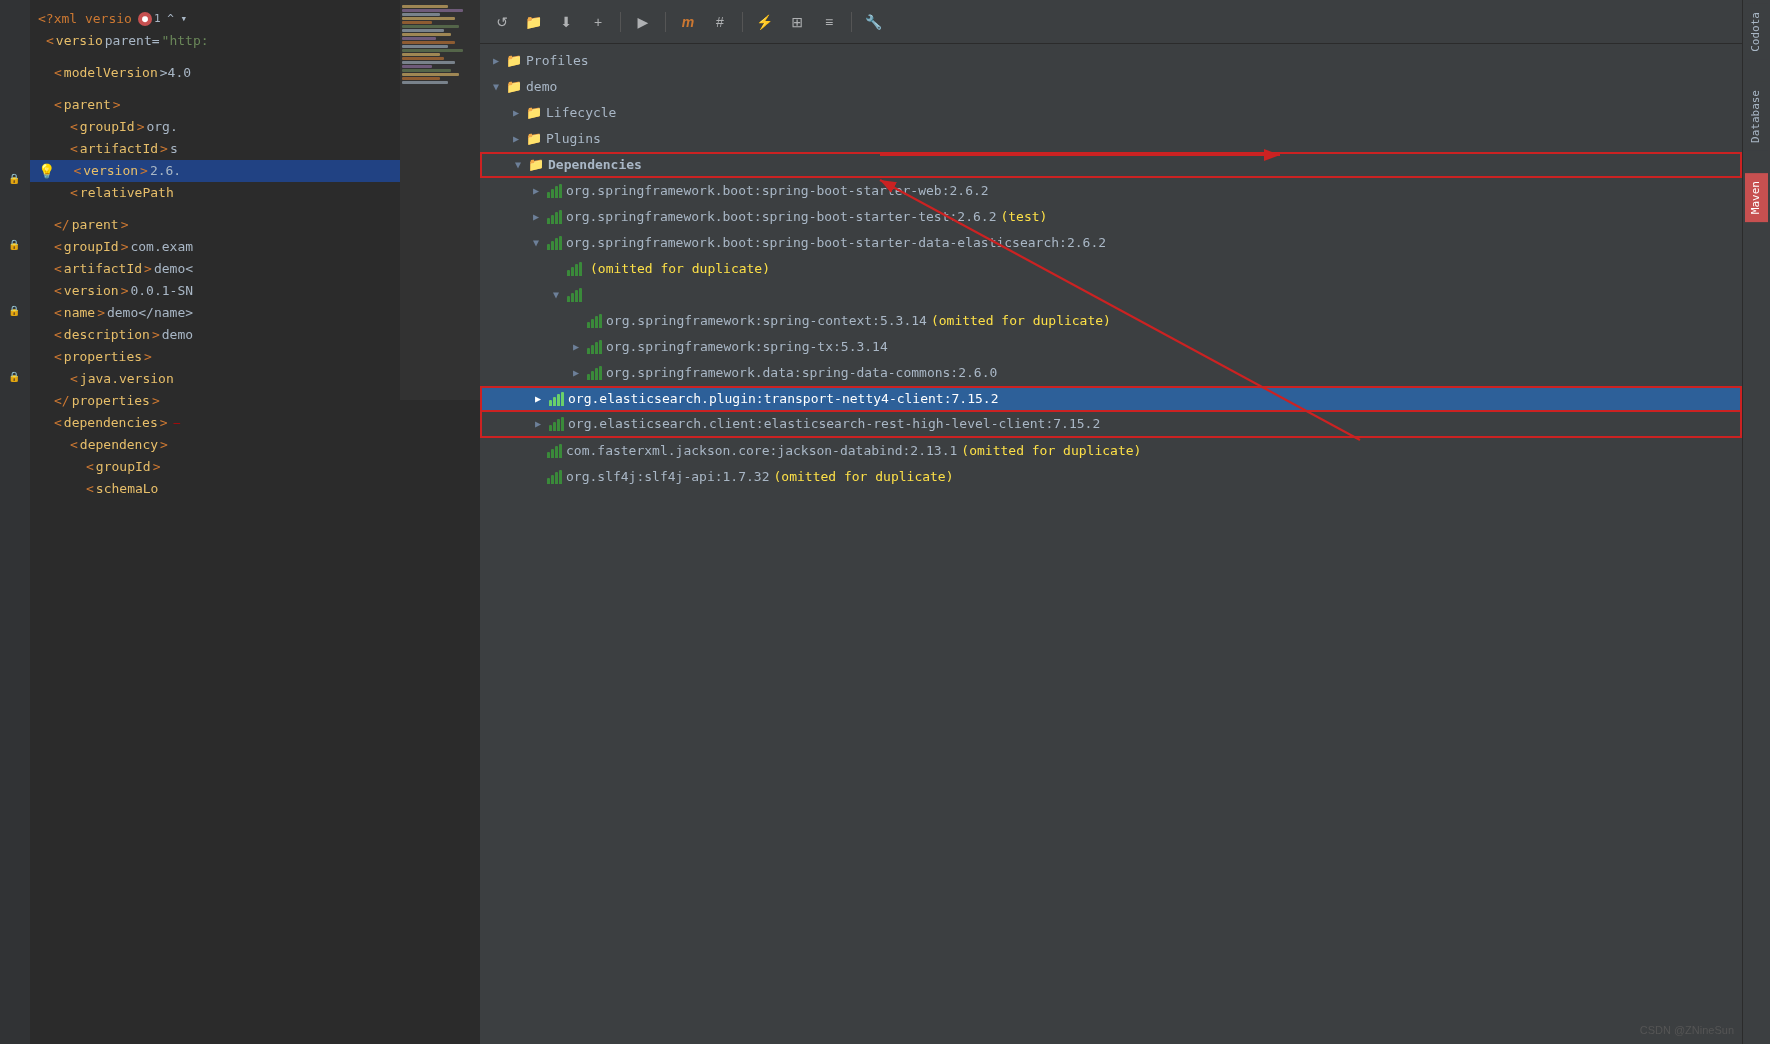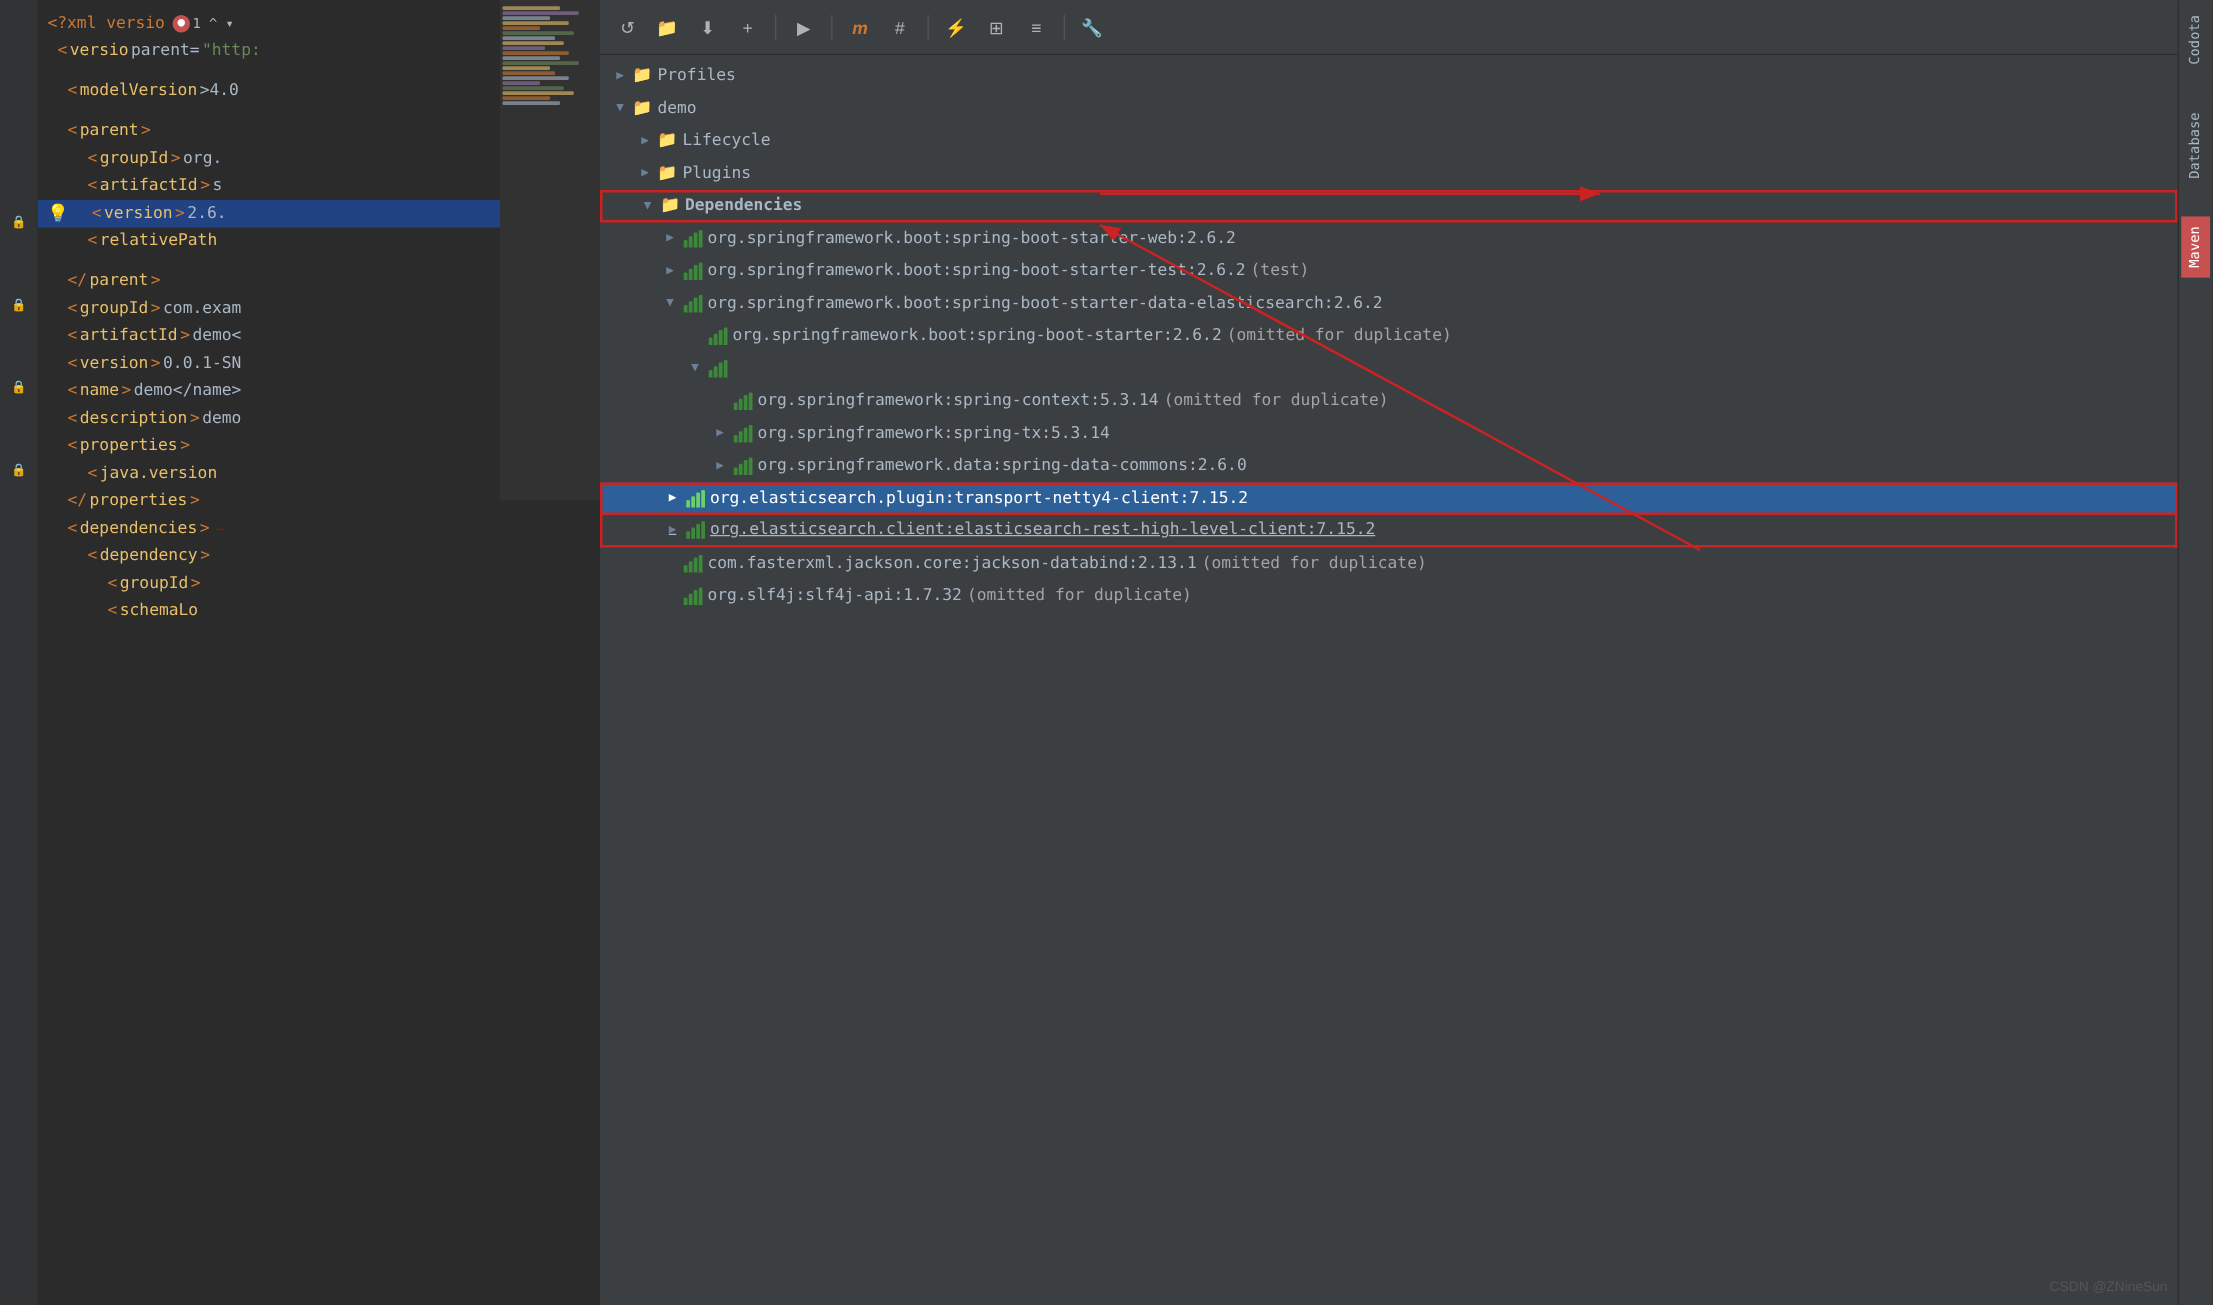--- a/index.html
+++ b/index.html
@@ -238,21 +238,21 @@
 
     .dep-bar {
       width: 3px;
       border-radius: 1px 1px 0 0;
     }
 
     .tree-label {
       color: #a9b7c6;
     }
 
-    .tree-label.dim { color: #a3a3a3; }
+    .tree-label.dim { color: #fde047; }
 
     
     .arrow-svg {
       position: absolute;
       pointer-events: none;
       z-index: 20;
     }
 
     
     .right-sidebar {
@@ -572,21 +572,20 @@
         <span class="tree-indent" style="width:60px;"></span>
         <span class="tree-arrow empty"></span>
         <span class="tree-icon">
           <span class="dep-icon">
             <span class="dep-bar" style="height:6px; background:#3a8a3a;"></span>
             <span class="dep-bar" style="height:9px; background:#3a8a3a;"></span>
             <span class="dep-bar" style="height:12px; background:#3a8a3a;"></span>
             <span class="dep-bar" style="height:14px; background:#3a8a3a;"></span>
           </span>
         </span>
-        <span class="tree-label">org.springframework.boot:spring-boot-starter:2.6.2</span>
         <span class="tree-label dim" style="margin-left:4px;">(omitted for duplicate)</span>
       </div>
 
       <div class="tree-item">
         <span class="tree-indent" style="width:60px;"></span>
         <span class="tree-arrow expanded"></span>
         <span class="tree-icon">
           <span class="dep-icon">
             <span class="dep-bar" style="height:6px; background:#3a8a3a;"></span>
             <span class="dep-bar" style="height:9px; background:#3a8a3a;"></span>
@@ -646,21 +645,21 @@
           <span class="dep-icon">
             <span class="dep-bar" style="height:6px; background:#6ad06a;"></span>
             <span class="dep-bar" style="height:9px; background:#6ad06a;"></span>
             <span class="dep-bar" style="height:12px; background:#6ad06a;"></span>
             <span class="dep-bar" style="height:14px; background:#6ad06a;"></span>
           </span>
         </span>
         <span class="tree-label" style="color:white;">org.elasticsearch.plugin:transport-netty4-client:7.15.2</span>
       </div>
 
-      <div class="tree-item" style="border: 2px solid #cc2222; border-top: none; z-index:5; position:relative;text-decoration:underline;">
+      <div class="tree-item" style="border: 2px solid #cc2222; border-top: none; z-index:5; position:relative;">
         <span class="tree-indent" style="width:40px;"></span>
         <span class="tree-arrow collapsed"></span>
         <span class="tree-icon">
           <span class="dep-icon">
             <span class="dep-bar" style="height:6px; background:#3a8a3a;"></span>
             <span class="dep-bar" style="height:9px; background:#3a8a3a;"></span>
             <span class="dep-bar" style="height:12px; background:#3a8a3a;"></span>
             <span class="dep-bar" style="height:14px; background:#3a8a3a;"></span>
           </span>
         </span>

